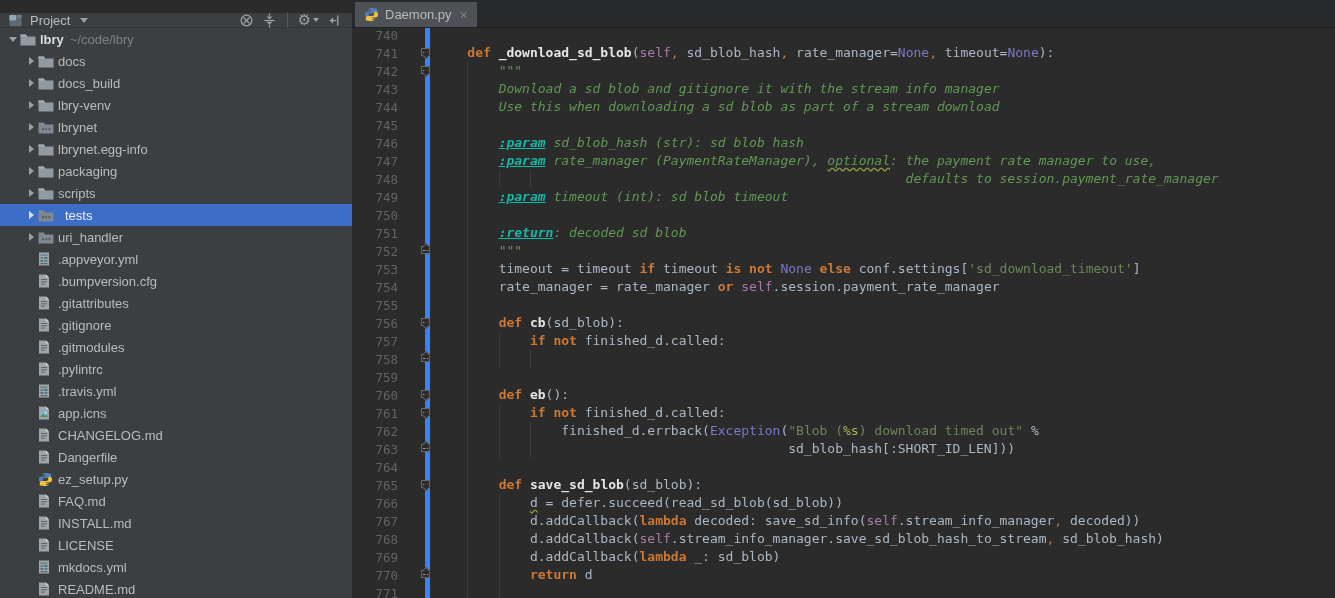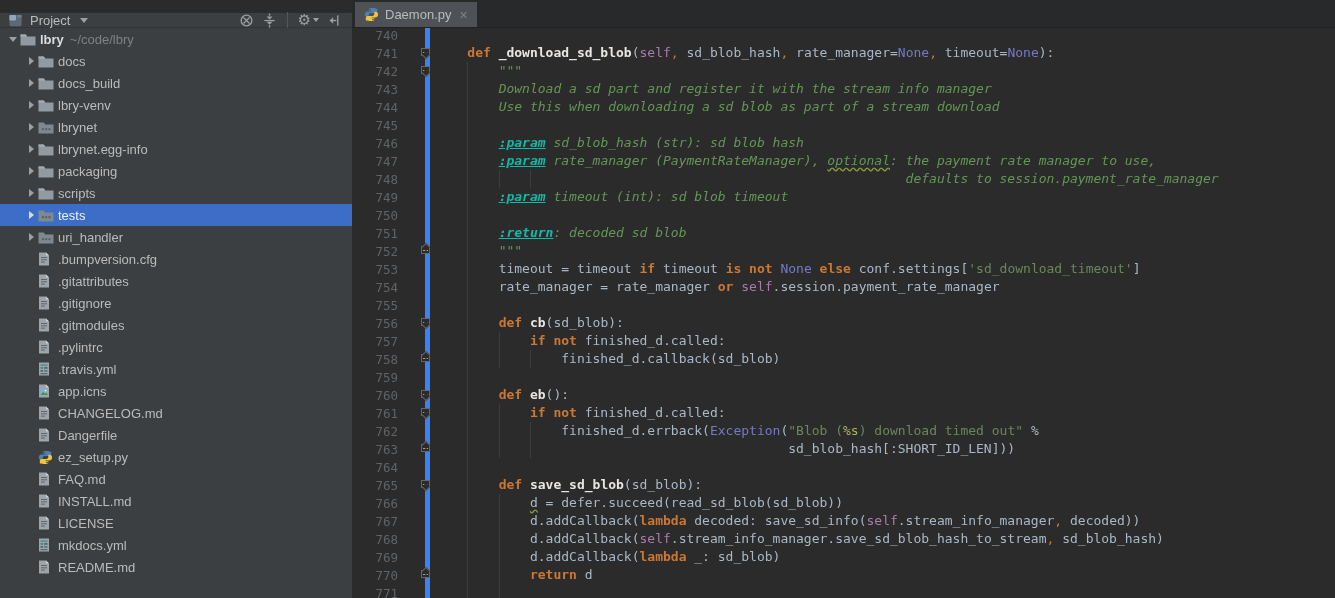--- a/index.html
+++ b/index.html
@@ -43,21 +43,21 @@
   .tree-row { height:22px; display:flex; align-items:center; white-space:nowrap; }
   .tree-row.selected { background:#3d6ec7; }
   .tree-arrow { width:14px; display:inline-flex; justify-content:center; flex:0 0 14px; }
   .arr-right { width:0;height:0;border-top:4px solid transparent;border-bottom:4px solid transparent;border-left:5px solid #9da0a3; }
   .arr-down  { width:0;height:0;border-left:4px solid transparent;border-right:4px solid transparent;border-top:5px solid #9da0a3; }
   .tree-row.selected .arr-right { border-left-color:#d7dde5; }
   .tree-icon { width:20px; flex:0 0 20px; display:inline-flex; align-items:center; }
   .tree-label { color:#bbbbbb; }
   .tree-label.bold { font-weight:bold; color:#dadde0; }
   .tree-suffix { color:#7d8184; margin-left:6px; }
-  .tree-row.selected .tree-label { color:#ecf0f4; }
+  .tree-row.selected .tree-label { color:#ecf0f4;margin-left:7px; }
   
   .editor { flex:1; background:#2b2b2b; overflow:hidden; }
   .lines { margin-top:-2px; }
   .erow { display:flex; height:18px; font-family:"DejaVu Sans Mono", monospace; font-size:13px; }
   .gut {
     flex:0 0 78px; position:relative; border-right:5px solid #3b82f6;
     display:flex; align-items:center;
   }
   .num { width:46px; text-align:right; color:#606366; font-size:12.5px; }
   .fold { position:absolute; right:-5px; top:4px; width:9px; height:8px;
@@ -266,197 +266,212 @@
                 <circle cx="8.2" cy="8.2" r="1.1" fill="#565c62"></circle>
                 <circle cx="11.4" cy="8.2" r="1.1" fill="#565c62"></circle>
               </svg>
             </span>
             <span class="tree-label">uri_handler</span>
           </div>
           <div class="tree-row" style="padding-left: 24px;">
             <span class="tree-arrow"></span>
             <span class="tree-icon">
               <svg width="12" height="14" viewBox="0 0 12 14">
-                <path fill="#9da4aa" d="M1 0.5h7l3 3v10H1z"></path>
-                <path fill="#ced3d7" d="M8 0.5l3 3H8z"></path>
-                <rect x="3" y="5" width="6" height="1" fill="#5f6569"></rect>
-                <rect x="3" y="7.3" width="6" height="1" fill="#5f6569"></rect>
-                <rect x="3" y="9.6" width="4" height="1" fill="#5f6569"></rect>
-              </svg>
-            </span>
-            <span class="tree-label">.bumpversion.cfg</span>
-          </div>
-          <div class="tree-row" style="padding-left: 24px;">
-            <span class="tree-arrow"></span>
-            <span class="tree-icon">
-              <svg width="12" height="14" viewBox="0 0 12 14">
-                <path fill="#9da4aa" d="M1 0.5h7l3 3v10H1z"></path>
-                <path fill="#ced3d7" d="M8 0.5l3 3H8z"></path>
-                <rect x="3" y="5" width="6" height="1" fill="#5f6569"></rect>
-                <rect x="3" y="7.3" width="6" height="1" fill="#5f6569"></rect>
-                <rect x="3" y="9.6" width="4" height="1" fill="#5f6569"></rect>
-              </svg>
-            </span>
-            <span class="tree-label">.gitattributes</span>
-          </div>
-          <div class="tree-row" style="padding-left: 24px;">
-            <span class="tree-arrow"></span>
-            <span class="tree-icon">
-              <svg width="12" height="14" viewBox="0 0 12 14">
-                <path fill="#9da4aa" d="M1 0.5h7l3 3v10H1z"></path>
-                <path fill="#ced3d7" d="M8 0.5l3 3H8z"></path>
-                <rect x="3" y="5" width="6" height="1" fill="#5f6569"></rect>
-                <rect x="3" y="7.3" width="6" height="1" fill="#5f6569"></rect>
-                <rect x="3" y="9.6" width="4" height="1" fill="#5f6569"></rect>
-              </svg>
-            </span>
-            <span class="tree-label">.gitignore</span>
-          </div>
-          <div class="tree-row" style="padding-left: 24px;">
-            <span class="tree-arrow"></span>
-            <span class="tree-icon">
-              <svg width="12" height="14" viewBox="0 0 12 14">
-                <path fill="#9da4aa" d="M1 0.5h7l3 3v10H1z"></path>
-                <path fill="#ced3d7" d="M8 0.5l3 3H8z"></path>
-                <rect x="3" y="5" width="6" height="1" fill="#5f6569"></rect>
-                <rect x="3" y="7.3" width="6" height="1" fill="#5f6569"></rect>
-                <rect x="3" y="9.6" width="4" height="1" fill="#5f6569"></rect>
-              </svg>
-            </span>
-            <span class="tree-label">.gitmodules</span>
-          </div>
-          <div class="tree-row" style="padding-left: 24px;">
-            <span class="tree-arrow"></span>
-            <span class="tree-icon">
-              <svg width="12" height="14" viewBox="0 0 12 14">
-                <path fill="#9da4aa" d="M1 0.5h7l3 3v10H1z"></path>
-                <path fill="#ced3d7" d="M8 0.5l3 3H8z"></path>
-                <rect x="3" y="5" width="6" height="1" fill="#5f6569"></rect>
-                <rect x="3" y="7.3" width="6" height="1" fill="#5f6569"></rect>
-                <rect x="3" y="9.6" width="4" height="1" fill="#5f6569"></rect>
-              </svg>
-            </span>
-            <span class="tree-label">.pylintrc</span>
-          </div>
-          <div class="tree-row" style="padding-left: 24px;">
-            <span class="tree-arrow"></span>
-            <span class="tree-icon">
-              <svg width="12" height="14" viewBox="0 0 12 14">
                 <path fill="#9da4aa" d="M1 0.5h10v13H1z"></path>
                 <rect x="2.5" y="2.5" width="7" height="1.2" fill="#47858a"></rect>
                 <rect x="2.5" y="5" width="2.6" height="1.8" fill="#47858a"></rect>
                 <rect x="6" y="5" width="3.5" height="1.8" fill="#5f6569"></rect>
                 <rect x="2.5" y="8" width="2.6" height="1.8" fill="#5f6569"></rect>
                 <rect x="6" y="8" width="3.5" height="1.8" fill="#47858a"></rect>
                 <rect x="2.5" y="11" width="7" height="1.2" fill="#5f6569"></rect>
               </svg>
             </span>
-            <span class="tree-label">.travis.yml</span>
-          </div>
-          <div class="tree-row" style="padding-left: 24px;">
-            <span class="tree-arrow"></span>
-            <span class="tree-icon">
-              <svg width="12" height="14" viewBox="0 0 12 14">
-                <path fill="#9da4aa" d="M1 0.5h7l3 3v10H1z"></path>
-                <path fill="#ced3d7" d="M8 0.5l3 3H8z"></path>
-                <rect x="2.5" y="5" width="7" height="6" fill="#79b3d8"></rect>
-                <path d="M2.5 11l2.6-3.2 1.8 2 1.2-1.3 1.9 2.5z" fill="#4d9150"></path>
-                <circle cx="7.7" cy="6.6" r="0.9" fill="#f2ef8e"></circle>
-              </svg>
-            </span>
-            <span class="tree-label">app.icns</span>
-          </div>
-          <div class="tree-row" style="padding-left: 24px;">
-            <span class="tree-arrow"></span>
-            <span class="tree-icon">
-              <svg width="12" height="14" viewBox="0 0 12 14">
-                <path fill="#9da4aa" d="M1 0.5h7l3 3v10H1z"></path>
-                <path fill="#ced3d7" d="M8 0.5l3 3H8z"></path>
-                <rect x="3" y="5" width="6" height="1" fill="#5f6569"></rect>
-                <rect x="3" y="7.3" width="6" height="1" fill="#5f6569"></rect>
-                <rect x="3" y="9.6" width="4" height="1" fill="#5f6569"></rect>
-              </svg>
-            </span>
-            <span class="tree-label">CHANGELOG.md</span>
-          </div>
-          <div class="tree-row" style="padding-left: 24px;">
-            <span class="tree-arrow"></span>
-            <span class="tree-icon">
-              <svg width="12" height="14" viewBox="0 0 12 14">
-                <path fill="#9da4aa" d="M1 0.5h7l3 3v10H1z"></path>
-                <path fill="#ced3d7" d="M8 0.5l3 3H8z"></path>
-                <rect x="3" y="5" width="6" height="1" fill="#5f6569"></rect>
-                <rect x="3" y="7.3" width="6" height="1" fill="#5f6569"></rect>
-                <rect x="3" y="9.6" width="4" height="1" fill="#5f6569"></rect>
-              </svg>
-            </span>
-            <span class="tree-label">Dangerfile</span>
-          </div>
-          <div class="tree-row" style="padding-left: 24px;">
-            <span class="tree-arrow"></span>
-            <span class="tree-icon">
-              <svg width="15" height="15" viewBox="0 0 16 16">
-                <path fill="#4e7fb5" d="M7.9 1C5 1 5.1 2.3 5.1 2.3v1.9H8v.7H3.9S1 4.6 1 7.9s2.5 3.1 2.5 3.1H5V8.9s-.1-2.5 2.5-2.5h4.3s2.3 0 2.3-2.3V2.4S14.4 1 7.9 1zM6.4 2a.9.9 0 1 1 0 1.8.9.9 0 0 1 0-1.8z"></path>
-                <path fill="#f2c43d" d="M8.1 15c2.9 0 2.8-1.3 2.8-1.3v-1.9H8v-.7h4.1S15 11.4 15 8.1 12.5 5 12.5 5H11v2.1s.1 2.5-2.5 2.5H4.2s-2.3 0-2.3 2.3v1.7S1.6 15 8.1 15zm1.5-1a.9.9 0 1 1 0-1.8.9.9 0 0 1 0 1.8z"></path>
-              </svg>
-            </span>
-            <span class="tree-label">ez_setup.py</span>
-          </div>
-          <div class="tree-row" style="padding-left: 24px;">
-            <span class="tree-arrow"></span>
-            <span class="tree-icon">
-              <svg width="12" height="14" viewBox="0 0 12 14">
-                <path fill="#9da4aa" d="M1 0.5h7l3 3v10H1z"></path>
-                <path fill="#ced3d7" d="M8 0.5l3 3H8z"></path>
-                <rect x="3" y="5" width="6" height="1" fill="#5f6569"></rect>
-                <rect x="3" y="7.3" width="6" height="1" fill="#5f6569"></rect>
-                <rect x="3" y="9.6" width="4" height="1" fill="#5f6569"></rect>
-              </svg>
-            </span>
-            <span class="tree-label">FAQ.md</span>
-          </div>
-          <div class="tree-row" style="padding-left: 24px;">
-            <span class="tree-arrow"></span>
-            <span class="tree-icon">
-              <svg width="12" height="14" viewBox="0 0 12 14">
-                <path fill="#9da4aa" d="M1 0.5h7l3 3v10H1z"></path>
-                <path fill="#ced3d7" d="M8 0.5l3 3H8z"></path>
-                <rect x="3" y="5" width="6" height="1" fill="#5f6569"></rect>
-                <rect x="3" y="7.3" width="6" height="1" fill="#5f6569"></rect>
-                <rect x="3" y="9.6" width="4" height="1" fill="#5f6569"></rect>
-              </svg>
-            </span>
-            <span class="tree-label">INSTALL.md</span>
-          </div>
-          <div class="tree-row" style="padding-left: 24px;">
-            <span class="tree-arrow"></span>
-            <span class="tree-icon">
-              <svg width="12" height="14" viewBox="0 0 12 14">
-                <path fill="#9da4aa" d="M1 0.5h7l3 3v10H1z"></path>
-                <path fill="#ced3d7" d="M8 0.5l3 3H8z"></path>
-                <rect x="3" y="5" width="6" height="1" fill="#5f6569"></rect>
-                <rect x="3" y="7.3" width="6" height="1" fill="#5f6569"></rect>
-                <rect x="3" y="9.6" width="4" height="1" fill="#5f6569"></rect>
-              </svg>
-            </span>
-            <span class="tree-label">LICENSE</span>
+            <span class="tree-label">.appveyor.yml</span>
+          </div>
+          <div class="tree-row" style="padding-left: 24px;">
+            <span class="tree-arrow"></span>
+            <span class="tree-icon">
+              <svg width="12" height="14" viewBox="0 0 12 14">
+                <path fill="#9da4aa" d="M1 0.5h7l3 3v10H1z"></path>
+                <path fill="#ced3d7" d="M8 0.5l3 3H8z"></path>
+                <rect x="3" y="5" width="6" height="1" fill="#5f6569"></rect>
+                <rect x="3" y="7.3" width="6" height="1" fill="#5f6569"></rect>
+                <rect x="3" y="9.6" width="4" height="1" fill="#5f6569"></rect>
+              </svg>
+            </span>
+            <span class="tree-label">.bumpversion.cfg</span>
+          </div>
+          <div class="tree-row" style="padding-left: 24px;">
+            <span class="tree-arrow"></span>
+            <span class="tree-icon">
+              <svg width="12" height="14" viewBox="0 0 12 14">
+                <path fill="#9da4aa" d="M1 0.5h7l3 3v10H1z"></path>
+                <path fill="#ced3d7" d="M8 0.5l3 3H8z"></path>
+                <rect x="3" y="5" width="6" height="1" fill="#5f6569"></rect>
+                <rect x="3" y="7.3" width="6" height="1" fill="#5f6569"></rect>
+                <rect x="3" y="9.6" width="4" height="1" fill="#5f6569"></rect>
+              </svg>
+            </span>
+            <span class="tree-label">.gitattributes</span>
+          </div>
+          <div class="tree-row" style="padding-left: 24px;">
+            <span class="tree-arrow"></span>
+            <span class="tree-icon">
+              <svg width="12" height="14" viewBox="0 0 12 14">
+                <path fill="#9da4aa" d="M1 0.5h7l3 3v10H1z"></path>
+                <path fill="#ced3d7" d="M8 0.5l3 3H8z"></path>
+                <rect x="3" y="5" width="6" height="1" fill="#5f6569"></rect>
+                <rect x="3" y="7.3" width="6" height="1" fill="#5f6569"></rect>
+                <rect x="3" y="9.6" width="4" height="1" fill="#5f6569"></rect>
+              </svg>
+            </span>
+            <span class="tree-label">.gitignore</span>
+          </div>
+          <div class="tree-row" style="padding-left: 24px;">
+            <span class="tree-arrow"></span>
+            <span class="tree-icon">
+              <svg width="12" height="14" viewBox="0 0 12 14">
+                <path fill="#9da4aa" d="M1 0.5h7l3 3v10H1z"></path>
+                <path fill="#ced3d7" d="M8 0.5l3 3H8z"></path>
+                <rect x="3" y="5" width="6" height="1" fill="#5f6569"></rect>
+                <rect x="3" y="7.3" width="6" height="1" fill="#5f6569"></rect>
+                <rect x="3" y="9.6" width="4" height="1" fill="#5f6569"></rect>
+              </svg>
+            </span>
+            <span class="tree-label">.gitmodules</span>
+          </div>
+          <div class="tree-row" style="padding-left: 24px;">
+            <span class="tree-arrow"></span>
+            <span class="tree-icon">
+              <svg width="12" height="14" viewBox="0 0 12 14">
+                <path fill="#9da4aa" d="M1 0.5h7l3 3v10H1z"></path>
+                <path fill="#ced3d7" d="M8 0.5l3 3H8z"></path>
+                <rect x="3" y="5" width="6" height="1" fill="#5f6569"></rect>
+                <rect x="3" y="7.3" width="6" height="1" fill="#5f6569"></rect>
+                <rect x="3" y="9.6" width="4" height="1" fill="#5f6569"></rect>
+              </svg>
+            </span>
+            <span class="tree-label">.pylintrc</span>
           </div>
           <div class="tree-row" style="padding-left: 24px;">
             <span class="tree-arrow"></span>
             <span class="tree-icon">
               <svg width="12" height="14" viewBox="0 0 12 14">
                 <path fill="#9da4aa" d="M1 0.5h10v13H1z"></path>
                 <rect x="2.5" y="2.5" width="7" height="1.2" fill="#47858a"></rect>
                 <rect x="2.5" y="5" width="2.6" height="1.8" fill="#47858a"></rect>
                 <rect x="6" y="5" width="3.5" height="1.8" fill="#5f6569"></rect>
                 <rect x="2.5" y="8" width="2.6" height="1.8" fill="#5f6569"></rect>
                 <rect x="6" y="8" width="3.5" height="1.8" fill="#47858a"></rect>
                 <rect x="2.5" y="11" width="7" height="1.2" fill="#5f6569"></rect>
               </svg>
             </span>
+            <span class="tree-label">.travis.yml</span>
+          </div>
+          <div class="tree-row" style="padding-left: 24px;">
+            <span class="tree-arrow"></span>
+            <span class="tree-icon">
+              <svg width="12" height="14" viewBox="0 0 12 14">
+                <path fill="#9da4aa" d="M1 0.5h7l3 3v10H1z"></path>
+                <path fill="#ced3d7" d="M8 0.5l3 3H8z"></path>
+                <rect x="2.5" y="5" width="7" height="6" fill="#79b3d8"></rect>
+                <path d="M2.5 11l2.6-3.2 1.8 2 1.2-1.3 1.9 2.5z" fill="#4d9150"></path>
+                <circle cx="7.7" cy="6.6" r="0.9" fill="#f2ef8e"></circle>
+              </svg>
+            </span>
+            <span class="tree-label">app.icns</span>
+          </div>
+          <div class="tree-row" style="padding-left: 24px;">
+            <span class="tree-arrow"></span>
+            <span class="tree-icon">
+              <svg width="12" height="14" viewBox="0 0 12 14">
+                <path fill="#9da4aa" d="M1 0.5h7l3 3v10H1z"></path>
+                <path fill="#ced3d7" d="M8 0.5l3 3H8z"></path>
+                <rect x="3" y="5" width="6" height="1" fill="#5f6569"></rect>
+                <rect x="3" y="7.3" width="6" height="1" fill="#5f6569"></rect>
+                <rect x="3" y="9.6" width="4" height="1" fill="#5f6569"></rect>
+              </svg>
+            </span>
+            <span class="tree-label">CHANGELOG.md</span>
+          </div>
+          <div class="tree-row" style="padding-left: 24px;">
+            <span class="tree-arrow"></span>
+            <span class="tree-icon">
+              <svg width="12" height="14" viewBox="0 0 12 14">
+                <path fill="#9da4aa" d="M1 0.5h7l3 3v10H1z"></path>
+                <path fill="#ced3d7" d="M8 0.5l3 3H8z"></path>
+                <rect x="3" y="5" width="6" height="1" fill="#5f6569"></rect>
+                <rect x="3" y="7.3" width="6" height="1" fill="#5f6569"></rect>
+                <rect x="3" y="9.6" width="4" height="1" fill="#5f6569"></rect>
+              </svg>
+            </span>
+            <span class="tree-label">Dangerfile</span>
+          </div>
+          <div class="tree-row" style="padding-left: 24px;">
+            <span class="tree-arrow"></span>
+            <span class="tree-icon">
+              <svg width="15" height="15" viewBox="0 0 16 16">
+                <path fill="#4e7fb5" d="M7.9 1C5 1 5.1 2.3 5.1 2.3v1.9H8v.7H3.9S1 4.6 1 7.9s2.5 3.1 2.5 3.1H5V8.9s-.1-2.5 2.5-2.5h4.3s2.3 0 2.3-2.3V2.4S14.4 1 7.9 1zM6.4 2a.9.9 0 1 1 0 1.8.9.9 0 0 1 0-1.8z"></path>
+                <path fill="#f2c43d" d="M8.1 15c2.9 0 2.8-1.3 2.8-1.3v-1.9H8v-.7h4.1S15 11.4 15 8.1 12.5 5 12.5 5H11v2.1s.1 2.5-2.5 2.5H4.2s-2.3 0-2.3 2.3v1.7S1.6 15 8.1 15zm1.5-1a.9.9 0 1 1 0-1.8.9.9 0 0 1 0 1.8z"></path>
+              </svg>
+            </span>
+            <span class="tree-label">ez_setup.py</span>
+          </div>
+          <div class="tree-row" style="padding-left: 24px;">
+            <span class="tree-arrow"></span>
+            <span class="tree-icon">
+              <svg width="12" height="14" viewBox="0 0 12 14">
+                <path fill="#9da4aa" d="M1 0.5h7l3 3v10H1z"></path>
+                <path fill="#ced3d7" d="M8 0.5l3 3H8z"></path>
+                <rect x="3" y="5" width="6" height="1" fill="#5f6569"></rect>
+                <rect x="3" y="7.3" width="6" height="1" fill="#5f6569"></rect>
+                <rect x="3" y="9.6" width="4" height="1" fill="#5f6569"></rect>
+              </svg>
+            </span>
+            <span class="tree-label">FAQ.md</span>
+          </div>
+          <div class="tree-row" style="padding-left: 24px;">
+            <span class="tree-arrow"></span>
+            <span class="tree-icon">
+              <svg width="12" height="14" viewBox="0 0 12 14">
+                <path fill="#9da4aa" d="M1 0.5h7l3 3v10H1z"></path>
+                <path fill="#ced3d7" d="M8 0.5l3 3H8z"></path>
+                <rect x="3" y="5" width="6" height="1" fill="#5f6569"></rect>
+                <rect x="3" y="7.3" width="6" height="1" fill="#5f6569"></rect>
+                <rect x="3" y="9.6" width="4" height="1" fill="#5f6569"></rect>
+              </svg>
+            </span>
+            <span class="tree-label">INSTALL.md</span>
+          </div>
+          <div class="tree-row" style="padding-left: 24px;">
+            <span class="tree-arrow"></span>
+            <span class="tree-icon">
+              <svg width="12" height="14" viewBox="0 0 12 14">
+                <path fill="#9da4aa" d="M1 0.5h7l3 3v10H1z"></path>
+                <path fill="#ced3d7" d="M8 0.5l3 3H8z"></path>
+                <rect x="3" y="5" width="6" height="1" fill="#5f6569"></rect>
+                <rect x="3" y="7.3" width="6" height="1" fill="#5f6569"></rect>
+                <rect x="3" y="9.6" width="4" height="1" fill="#5f6569"></rect>
+              </svg>
+            </span>
+            <span class="tree-label">LICENSE</span>
+          </div>
+          <div class="tree-row" style="padding-left: 24px;">
+            <span class="tree-arrow"></span>
+            <span class="tree-icon">
+              <svg width="12" height="14" viewBox="0 0 12 14">
+                <path fill="#9da4aa" d="M1 0.5h10v13H1z"></path>
+                <rect x="2.5" y="2.5" width="7" height="1.2" fill="#47858a"></rect>
+                <rect x="2.5" y="5" width="2.6" height="1.8" fill="#47858a"></rect>
+                <rect x="6" y="5" width="3.5" height="1.8" fill="#5f6569"></rect>
+                <rect x="2.5" y="8" width="2.6" height="1.8" fill="#5f6569"></rect>
+                <rect x="6" y="8" width="3.5" height="1.8" fill="#47858a"></rect>
+                <rect x="2.5" y="11" width="7" height="1.2" fill="#5f6569"></rect>
+              </svg>
+            </span>
             <span class="tree-label">mkdocs.yml</span>
           </div>
           <div class="tree-row" style="padding-left: 24px;">
             <span class="tree-arrow"></span>
             <span class="tree-icon">
               <svg width="12" height="14" viewBox="0 0 12 14">
                 <path fill="#9da4aa" d="M1 0.5h7l3 3v10H1z"></path>
                 <path fill="#ced3d7" d="M8 0.5l3 3H8z"></path>
                 <rect x="3" y="5" width="6" height="1" fill="#5f6569"></rect>
                 <rect x="3" y="7.3" width="6" height="1" fill="#5f6569"></rect>
@@ -486,21 +501,21 @@
             <div class="gut">
               <span class="num">742</span>
               <span class="fold open"></span>
             </div>
             <div class="code"><span class="guide" style="left: calc(4ch + 6px);"></span><span class="tk-df">        </span><span class="tk-dc">"""</span></div>
           </div>
           <div class="erow">
             <div class="gut">
               <span class="num">743</span>
             </div>
-            <div class="code"><span class="guide" style="left: calc(4ch + 6px);"></span><span class="tk-df">        </span><span class="tk-dc">Download a sd part and register it with the stream info manager</span></div>
+            <div class="code"><span class="guide" style="left: calc(4ch + 6px);"></span><span class="tk-df">        </span><span class="tk-dc">Download a sd blob and gitignore it with the stream info manager</span></div>
           </div>
           <div class="erow">
             <div class="gut">
               <span class="num">744</span>
             </div>
             <div class="code"><span class="guide" style="left: calc(4ch + 6px);"></span><span class="tk-df">        </span><span class="tk-dc">Use this when downloading a sd blob as part of a stream download</span></div>
           </div>
           <div class="erow">
             <div class="gut">
               <span class="num">745</span>
@@ -579,21 +594,21 @@
             <div class="gut">
               <span class="num">757</span>
             </div>
             <div class="code"><span class="guide" style="left: calc(4ch + 6px);"></span><span class="guide" style="left: calc(8ch + 6px);"></span><span class="tk-df">            </span><span class="tk-kw">if</span><span class="tk-df"> </span><span class="tk-kw">not</span><span class="tk-df"> finished_d.called:</span></div>
           </div>
           <div class="erow">
             <div class="gut">
               <span class="num">758</span>
               <span class="fold close"></span>
             </div>
-            <div class="code"><span class="guide" style="left: calc(4ch + 6px);"></span><span class="guide" style="left: calc(8ch + 6px);"></span><span class="guide" style="left: calc(12ch + 6px);"></span><span class="tk-df">                </span><span class="tk-df">finished_d.callback(sd_blob)</span></div>
+            <div class="code"><span class="guide" style="left: calc(4ch + 6px);"></span><span class="guide" style="left: calc(8ch + 6px);"></span><span class="guide" style="left: calc(12ch + 6px);"></span><span class="tk-df">                </span></div>
           </div>
           <div class="erow">
             <div class="gut">
               <span class="num">759</span>
             </div>
             <div class="code"><span class="guide" style="left: calc(4ch + 6px);"></span></div>
           </div>
           <div class="erow">
             <div class="gut">
               <span class="num">760</span>

